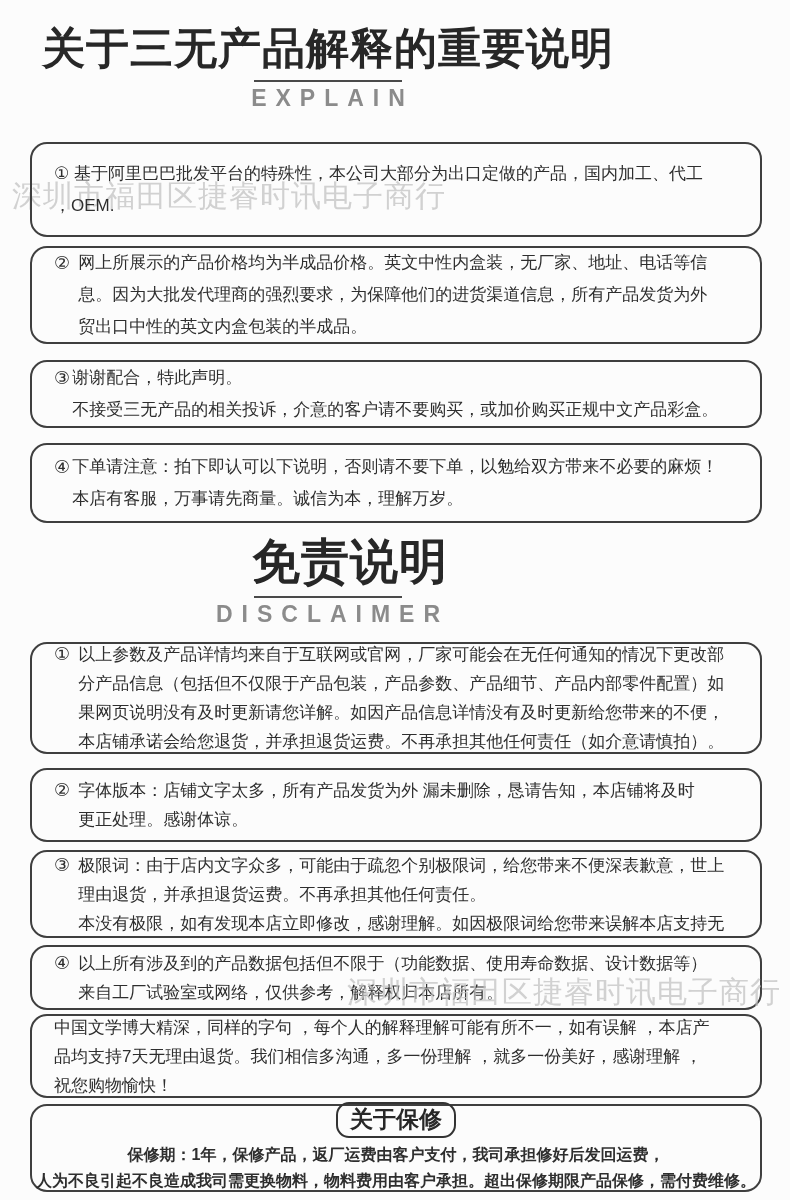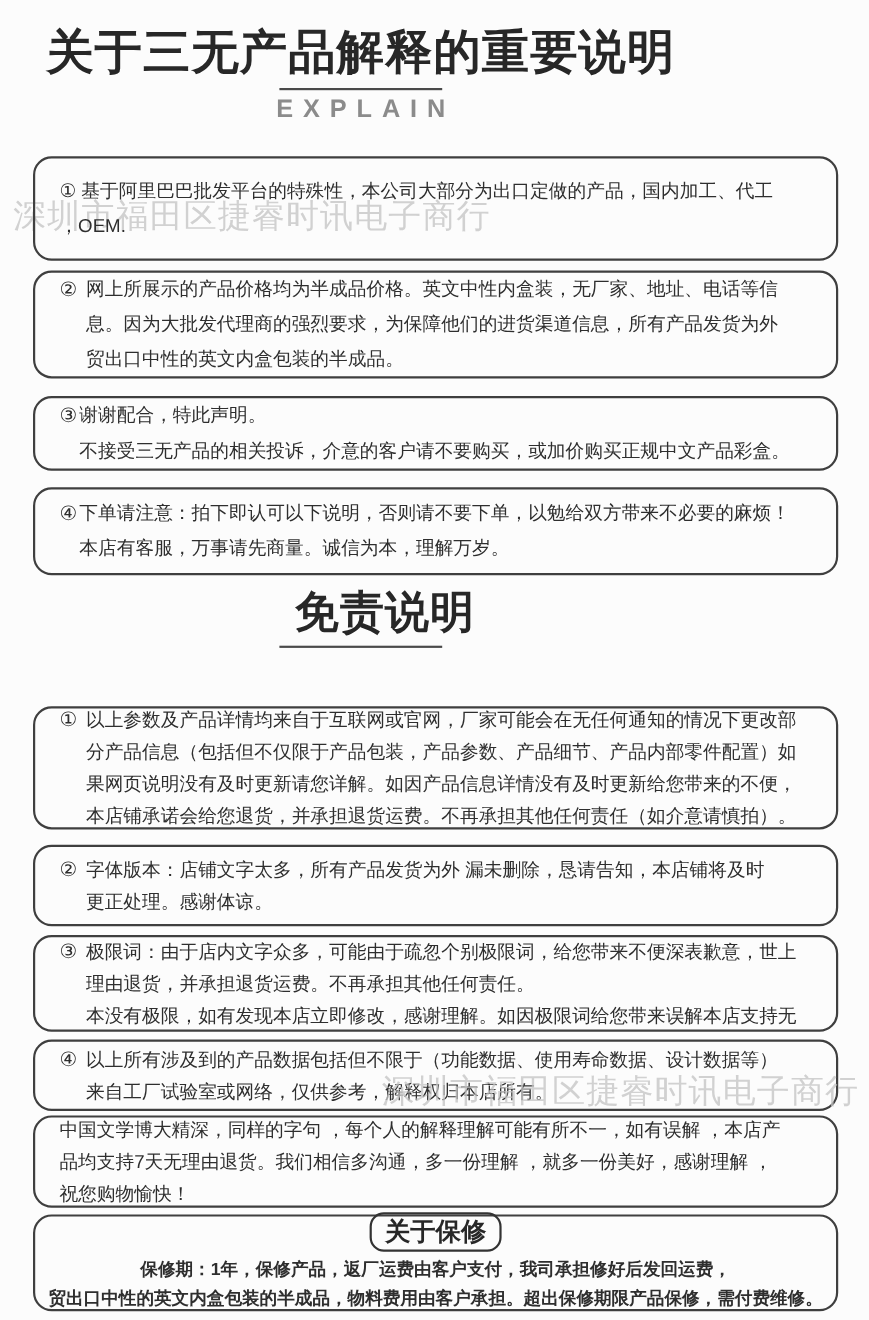--- a/index.html
+++ b/index.html
@@ -9,21 +9,21 @@
     width:790px; height:1200px;
     background:#fcfcfc;
     font-family:"Liberation Sans","DejaVu Sans",sans-serif;
     color:#2d2d2d;
     overflow:hidden;
   }
   
   .sec-header { position:absolute; left:0; width:656px; text-align:center; }
   .sec-title { font-weight:900; color:#272727; letter-spacing:1px; line-height:1.15; }
   .sec-header.main .sec-title { font-size:43px; }
-  .sec-header.disc .sec-title { font-size:40px;padding-left:44px; }
+  .sec-header.disc .sec-title { font-size:48px;padding-left:44px; }
   .sec-rule { width:148px; height:0; border-top:2px solid #4a4a4a; margin:7px auto 3px auto; }
   .sec-sub { font-size:23px; font-weight:700; letter-spacing:9px; color:#8b8b8b; text-indent:9px; }
   
   .box {
     position:absolute; left:30px; width:732px;
     border:2px solid #3f3f3f; border-radius:17px;
     background:transparent;
     display:flex; flex-direction:column; justify-content:center;
     padding:6px 22px;
     font-size:17px; line-height:29px; color:#2e2e2e;
@@ -103,20 +103,21 @@
       <div class="txt">
         <div class="line">下单请注意：拍下即认可以下说明，否则请不要下单，以勉给双方带来不必要的麻烦！</div>
         <div class="line">本店有客服，万事请先商量。诚信为本，理解万岁。</div>
       </div>
     </div>
   </div>
 
   <div class="sec-header disc" style="top:534px;">
     <div class="sec-title">免责说明</div>
     <div class="sec-rule"></div>
+    <div class="sec-sub">DISCLAIMER</div>
   </div>
 
   <div class="box" style="top:642px; height:112px;">
     <div class="row">
       <span class="num">①</span>
       <div class="txt">
         <div class="line">以上参数及产品详情均来自于互联网或官网，厂家可能会在无任何通知的情况下更改部</div>
         <div class="line">分产品信息（包括但不仅限于产品包装，产品参数、产品细节、产品内部零件配置）如</div>
         <div class="line">果网页说明没有及时更新请您详解。如因产品信息详情没有及时更新给您带来的不便，</div>
         <div class="line">本店铺承诺会给您退货，并承担退货运费。不再承担其他任何责任（如介意请慎拍）。</div>
@@ -159,16 +160,16 @@
 
   <div class="box note-box" style="top:1014px; height:84px;">
     <div class="line">中国文学博大精深，同样的字句 ，每个人的解释理解可能有所不一，如有误解 ，本店产</div>
     <div class="line">品均支持7天无理由退货。我们相信多沟通，多一份理解 ，就多一份美好，感谢理解 ，</div>
     <div class="line">祝您购物愉快！</div>
   </div>
 
   <div class="box warranty-box" style="top:1104px; height:88px;">
     <span class="warranty-pill">关于保修</span>
     <div class="line">保修期：1年，保修产品，返厂运费由客户支付，我司承担修好后发回运费，</div>
-    <div class="line">贸出口中性的英文内盒包装的半成品，物料费用由客户承担。超出保修期限产品保修，需付费维修。</div>
+    <div class="line">人为不良引起不良造成我司需更换物料，物料费用由客户承担。超出保修期限产品保修，需付费维修。</div>
   </div>
 
 </div>
 
 </body></html>

